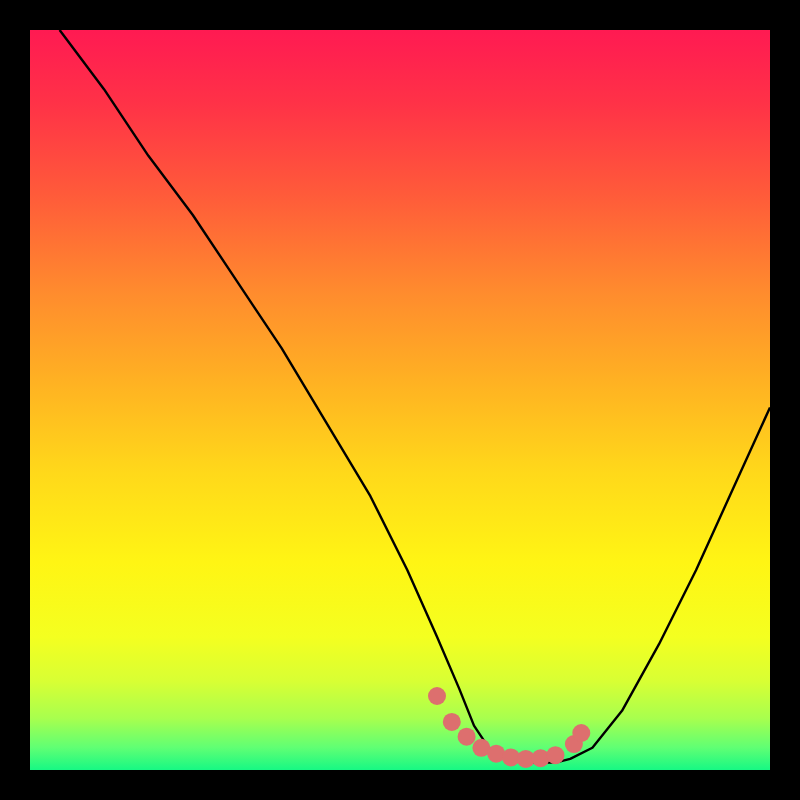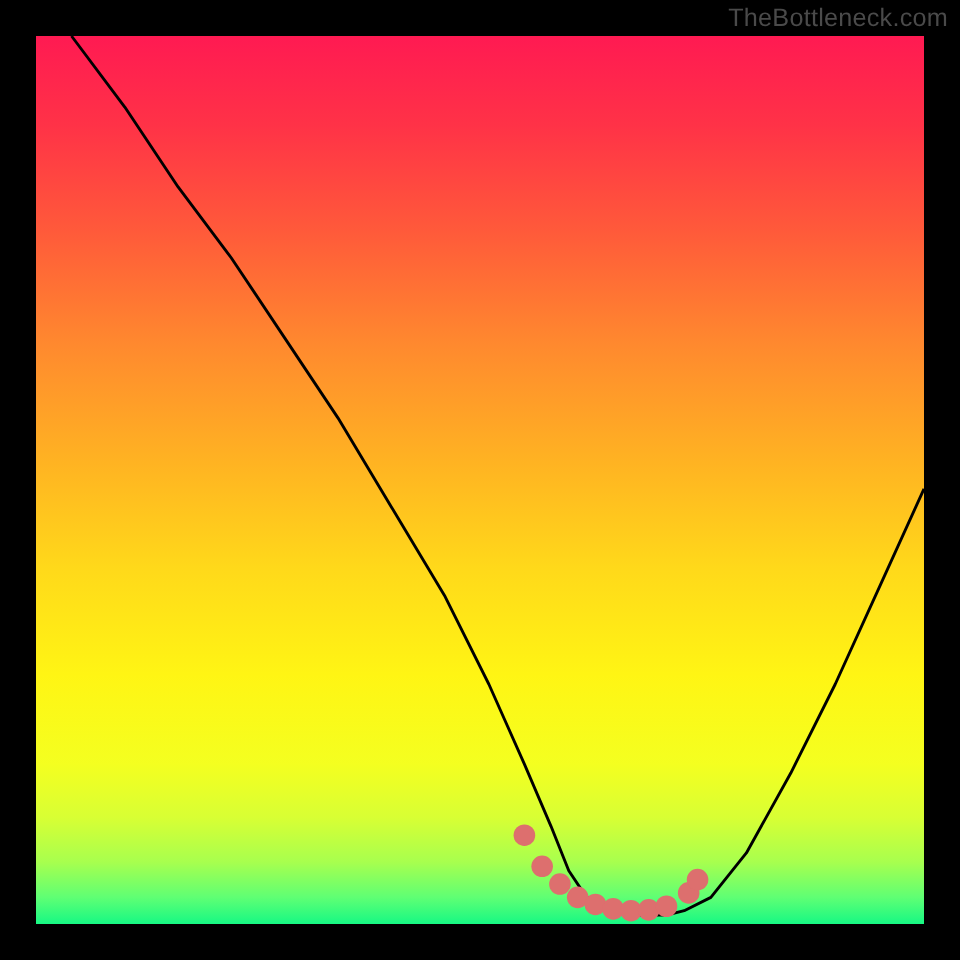--- a/index.html
+++ b/index.html
@@ -30,21 +30,20 @@
   svg {
     position: absolute;
     top: 0;
     left: 0;
   }
 </style>
 </head>
 <body>
 
 <div class="frame">
-  <div class="watermark">TheBottleneck.com</div>
   <svg id="plot" width="800" height="800" viewBox="0 0 800 800">
       <defs>
         <linearGradient id="heat" x1="0" y1="0" x2="0" y2="1">
           <stop offset="0%" stop-color="#ff1a52"></stop>
           <stop offset="10%" stop-color="#ff3247"></stop>
           <stop offset="22%" stop-color="#ff5a3a"></stop>
           <stop offset="35%" stop-color="#ff8a2e"></stop>
           <stop offset="48%" stop-color="#ffb322"></stop>
           <stop offset="60%" stop-color="#ffd91a"></stop>
           <stop offset="72%" stop-color="#fff514"></stop>

